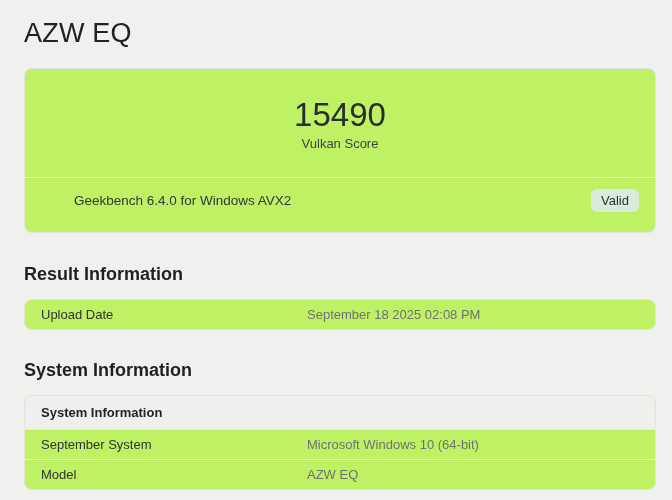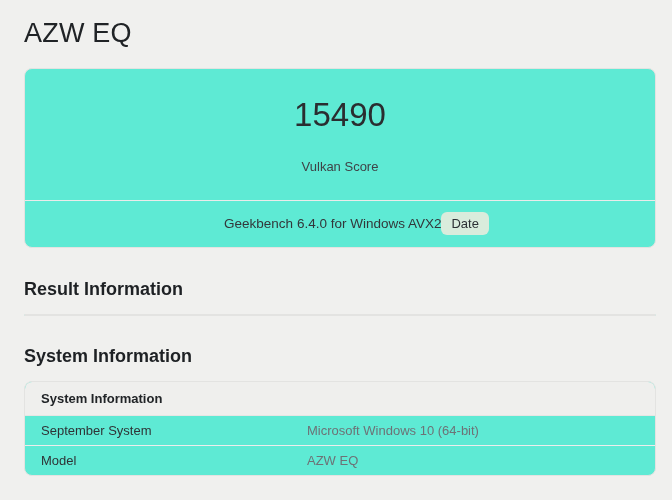--- a/index.html
+++ b/index.html
@@ -11,48 +11,48 @@
     padding: 16px 16px 0 24px;
   }
   .page-title {
     font-size: 27px;
     font-weight: 400;
     color: #202326;
     letter-spacing: 0.2px;
     margin: 2px 0 19px 0;
   }
   .card {
-    background: #5eead4;
+    background: #bef264;
     border: 1px solid #e3e3e1;
     border-radius: 8px;
     overflow: hidden;
   }
   
   .score-card { margin-bottom: 31px; }
   .score-block {
     text-align: center;
     padding: 27px 16px 26px 16px;
     border-bottom: 1px solid #ebebea;
   }
   .score-value {
     font-size: 33px;
     font-weight: 400;
     color: #2a2d30;
     line-height: 1.15;
   }
   .score-label {
     font-size: 13px;
     color: #3f4347;
-    margin-top: 25px;
+    margin-top: 2px;
   }
   .score-footer {
     display: flex;
     align-items: center;
-    justify-content: center;
-    padding: 11px 16px 12px 14px;
+    justify-content: space-between;
+    padding: 11px 16px 20px 14px;
     margin-left: 35px;
   }
   .build-info { font-size: 13.5px; color: #33373a; }
   .badge-valid {
     background: #d9ecdc;
     color: #2c3034;
     font-size: 13px;
     padding: 5px 10px;
     border-radius: 6px;
     line-height: 1;
@@ -87,29 +87,33 @@
 
 <h1 class="page-title">AZW EQ</h1>
 
 <section class="card score-card">
   <div class="score-block">
     <div class="score-value">15490</div>
     <div class="score-label">Vulkan Score</div>
   </div>
   <div class="score-footer">
     <span class="build-info">Geekbench 6.4.0 for Windows AVX2</span>
-    <span class="badge-valid">Date</span>
+    <span class="badge-valid">Valid</span>
   </div>
 </section>
 
 <section class="section">
   <h2 class="section-heading">Result Information</h2>
   <div class="card">
     <table class="info-table">
       <tbody>
+        <tr>
+          <td class="label-cell">Upload Date</td>
+          <td class="value-cell">September 18 2025 02:08 PM</td>
+        </tr>
       </tbody>
     </table>
   </div>
 </section>
 
 <section class="section">
   <h2 class="section-heading">System Information</h2>
   <div class="card">
     <table class="info-table">
       <thead>

